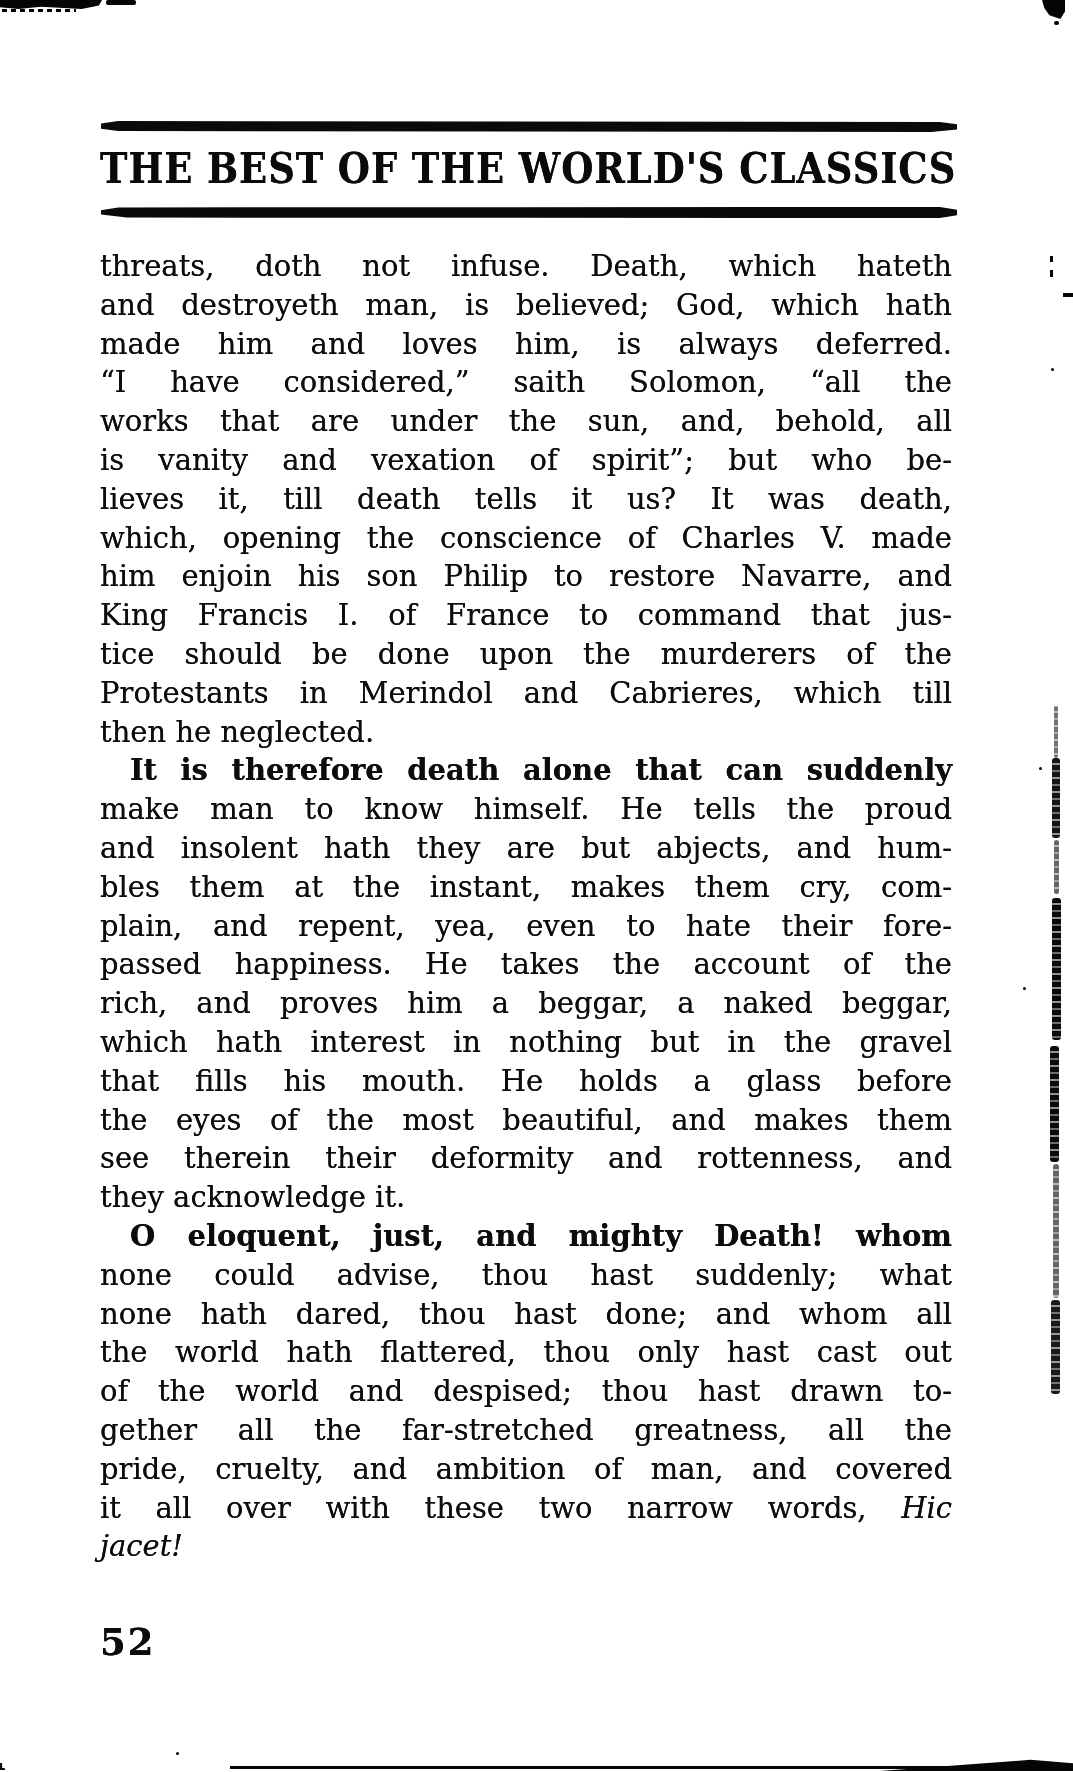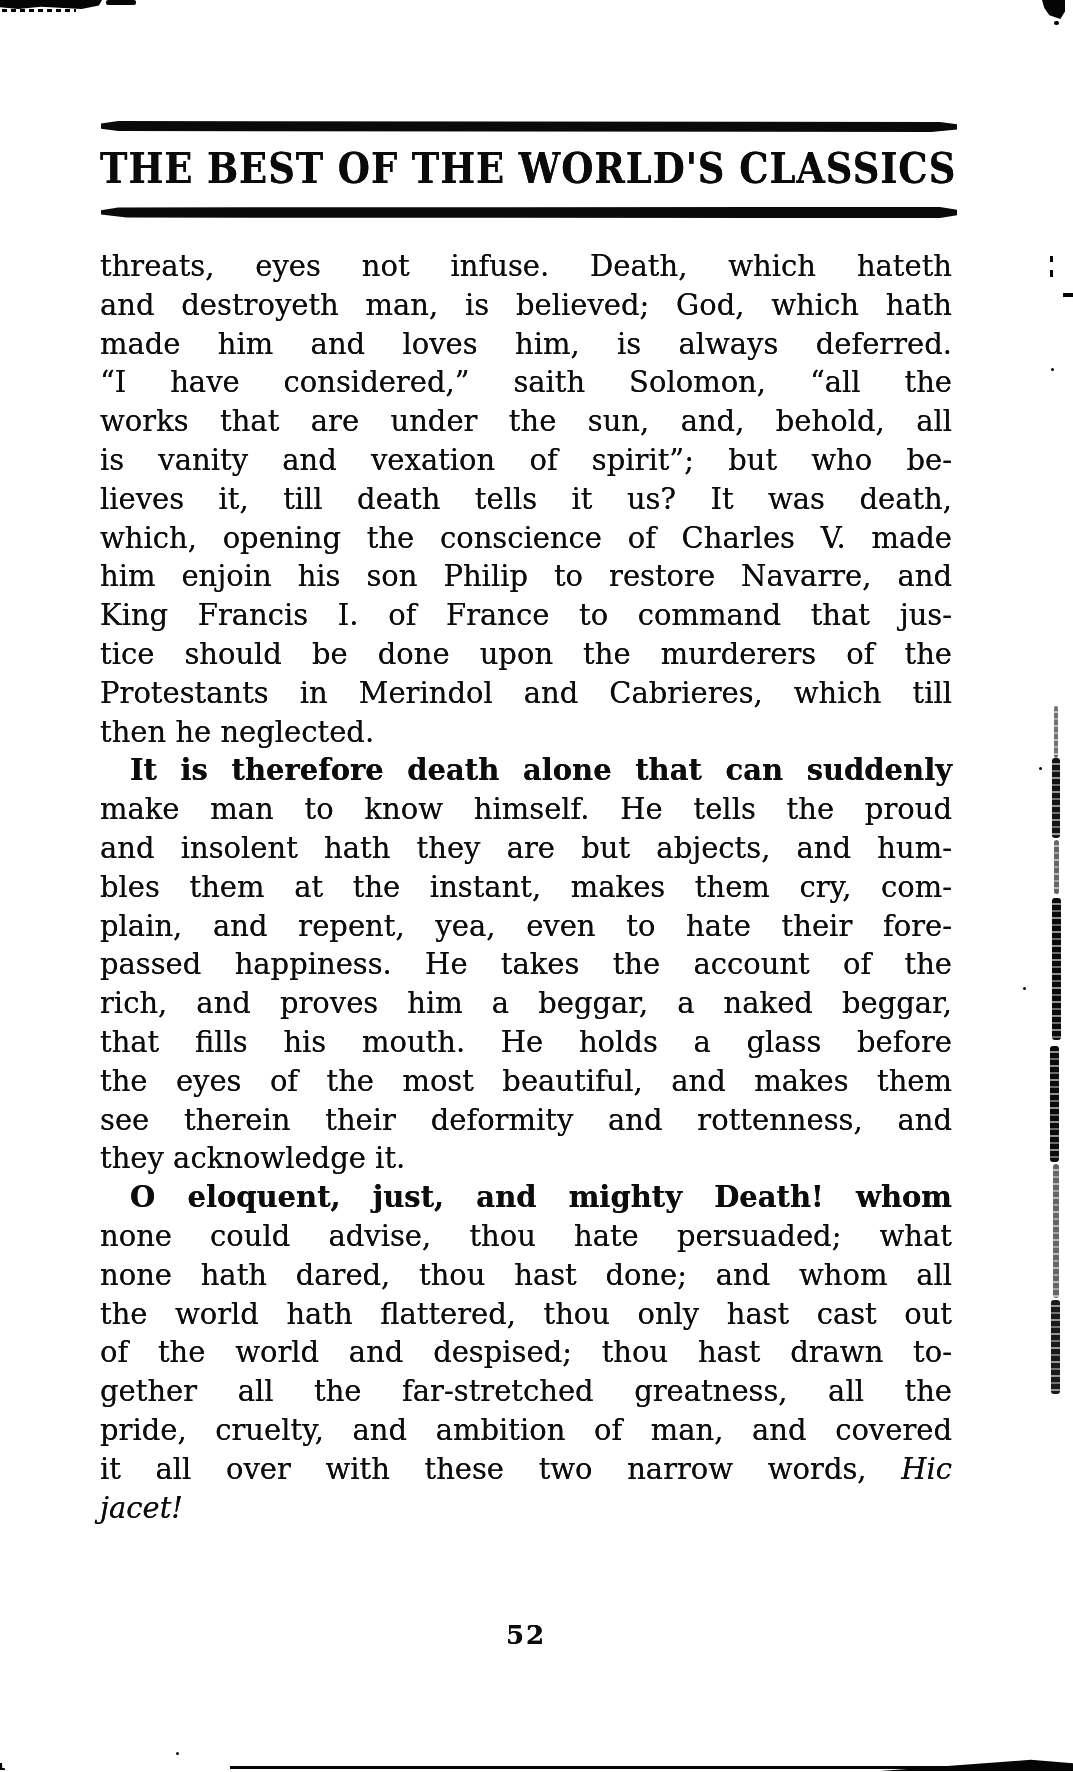--- a/index.html
+++ b/index.html
@@ -31,22 +31,22 @@
     text-align:justify;text-align-last:justify;
     text-shadow:0 0 .5px rgba(0,0,0,.8);
     white-space:nowrap;
   }
   .line.last{text-align-last:left;}
   .line.indent{text-indent:30px;font-weight:bold;}
   .italic{font-style:italic;}
 
   
   .page-number{
-    position:absolute;left:100px;top:1620px;width:852px;text-align:center;
-    font-size:26px;font-weight:bold;color:#0b0b0b;letter-spacing:2px;
+    position:absolute;left:100px;top:1620px;width:852px;text-align:left;
+    font-size:37px;font-weight:bold;color:#0b0b0b;letter-spacing:2px;
     text-shadow:0 0 .6px rgba(0,0,0,.9);
   }
 
   
   .art{position:absolute;background:#050505;}
   .speckle-v{background:repeating-linear-gradient(180deg,#000 0 5px,rgba(0,0,0,.45) 5px 7px,#000 7px 12px,rgba(0,0,0,.6) 12px 14px);border-radius:3px;}
   .speckle-h{background:repeating-linear-gradient(90deg,#000 0 5px,rgba(255,255,255,0) 5px 9px);}
   .tl-smudge-a{left:0;top:0;width:102px;height:9px;clip-path:polygon(0 0,100% 0,97% 60%,80% 100%,40% 75%,18% 100%,0 80%);}
   .tl-smudge-b{left:106px;top:0;width:30px;height:5px;border-radius:2px;}
   .tl-smudge-c{left:2px;top:9px;width:74px;height:3px;}
@@ -75,46 +75,47 @@
 
 <div class="page">
 
   <div class="rule top"></div>
   <div class="title-wrap">
     <div class="title">THE BEST OF THE WORLD'S CLASSICS</div>
   </div>
   <div class="rule bottom"></div>
 
   <div class="body-text">
-      <div class="line"><span>threats, eyes not infuse.  Death, which hateth</span></div>
+      <div class="line"><span>threats, doth not infuse.  Death, which hateth</span></div>
       <div class="line"><span>and destroyeth man, is believed; God, which hath</span></div>
       <div class="line"><span>made him and loves him, is always deferred.</span></div>
       <div class="line"><span>“I have considered,” saith Solomon, “all the</span></div>
       <div class="line"><span>works that are under the sun, and, behold, all</span></div>
       <div class="line"><span>is vanity and vexation of spirit”; but who be-</span></div>
       <div class="line"><span>lieves it, till death tells it us?  It was death,</span></div>
       <div class="line"><span>which, opening the conscience of Charles V. made</span></div>
       <div class="line"><span>him enjoin his son Philip to restore Navarre, and</span></div>
       <div class="line"><span>King Francis I. of France to command that jus-</span></div>
       <div class="line"><span>tice should be done upon the murderers of the</span></div>
       <div class="line"><span>Protestants in Merindol and Cabrieres, which till</span></div>
       <div class="line last"><span>then he neglected.</span></div>
       <div class="line indent"><span>It is therefore death alone that can suddenly</span></div>
       <div class="line"><span>make man to know himself.  He tells the proud</span></div>
       <div class="line"><span>and insolent hath they are but abjects, and hum-</span></div>
       <div class="line"><span>bles them at the instant, makes them cry, com-</span></div>
       <div class="line"><span>plain, and repent, yea, even to hate their fore-</span></div>
       <div class="line"><span>passed happiness.  He takes the account of the</span></div>
       <div class="line"><span>rich, and proves him a beggar, a naked beggar,</span></div>
+      <div class="line"><span>which hath interest in nothing but in the gravel</span></div>
       <div class="line"><span>that fills his mouth.  He holds a glass before</span></div>
       <div class="line"><span>the eyes of the most beautiful, and makes them</span></div>
       <div class="line"><span>see therein their deformity and rottenness, and</span></div>
       <div class="line last"><span>they acknowledge it.</span></div>
       <div class="line indent"><span>O eloquent, just, and mighty Death! whom</span></div>
-      <div class="line"><span>none could advise, thou hate persuaded; what</span></div>
+      <div class="line"><span>none could advise, thou hast suddenly; what</span></div>
       <div class="line"><span>none hath dared, thou hast done; and whom all</span></div>
       <div class="line"><span>the world hath flattered, thou only hast cast out</span></div>
       <div class="line"><span>of the world and despised; thou hast drawn to-</span></div>
       <div class="line"><span>gether all the far-stretched greatness, all the</span></div>
       <div class="line"><span>pride, cruelty, and ambition of man, and covered</span></div>
       <div class="line"><span>it all over with these two narrow words, </span><span class="italic">Hic</span></div>
       <div class="line last"><span class="italic">jacet!</span></div>
     </div>
 
   <div class="page-number">52</div>

